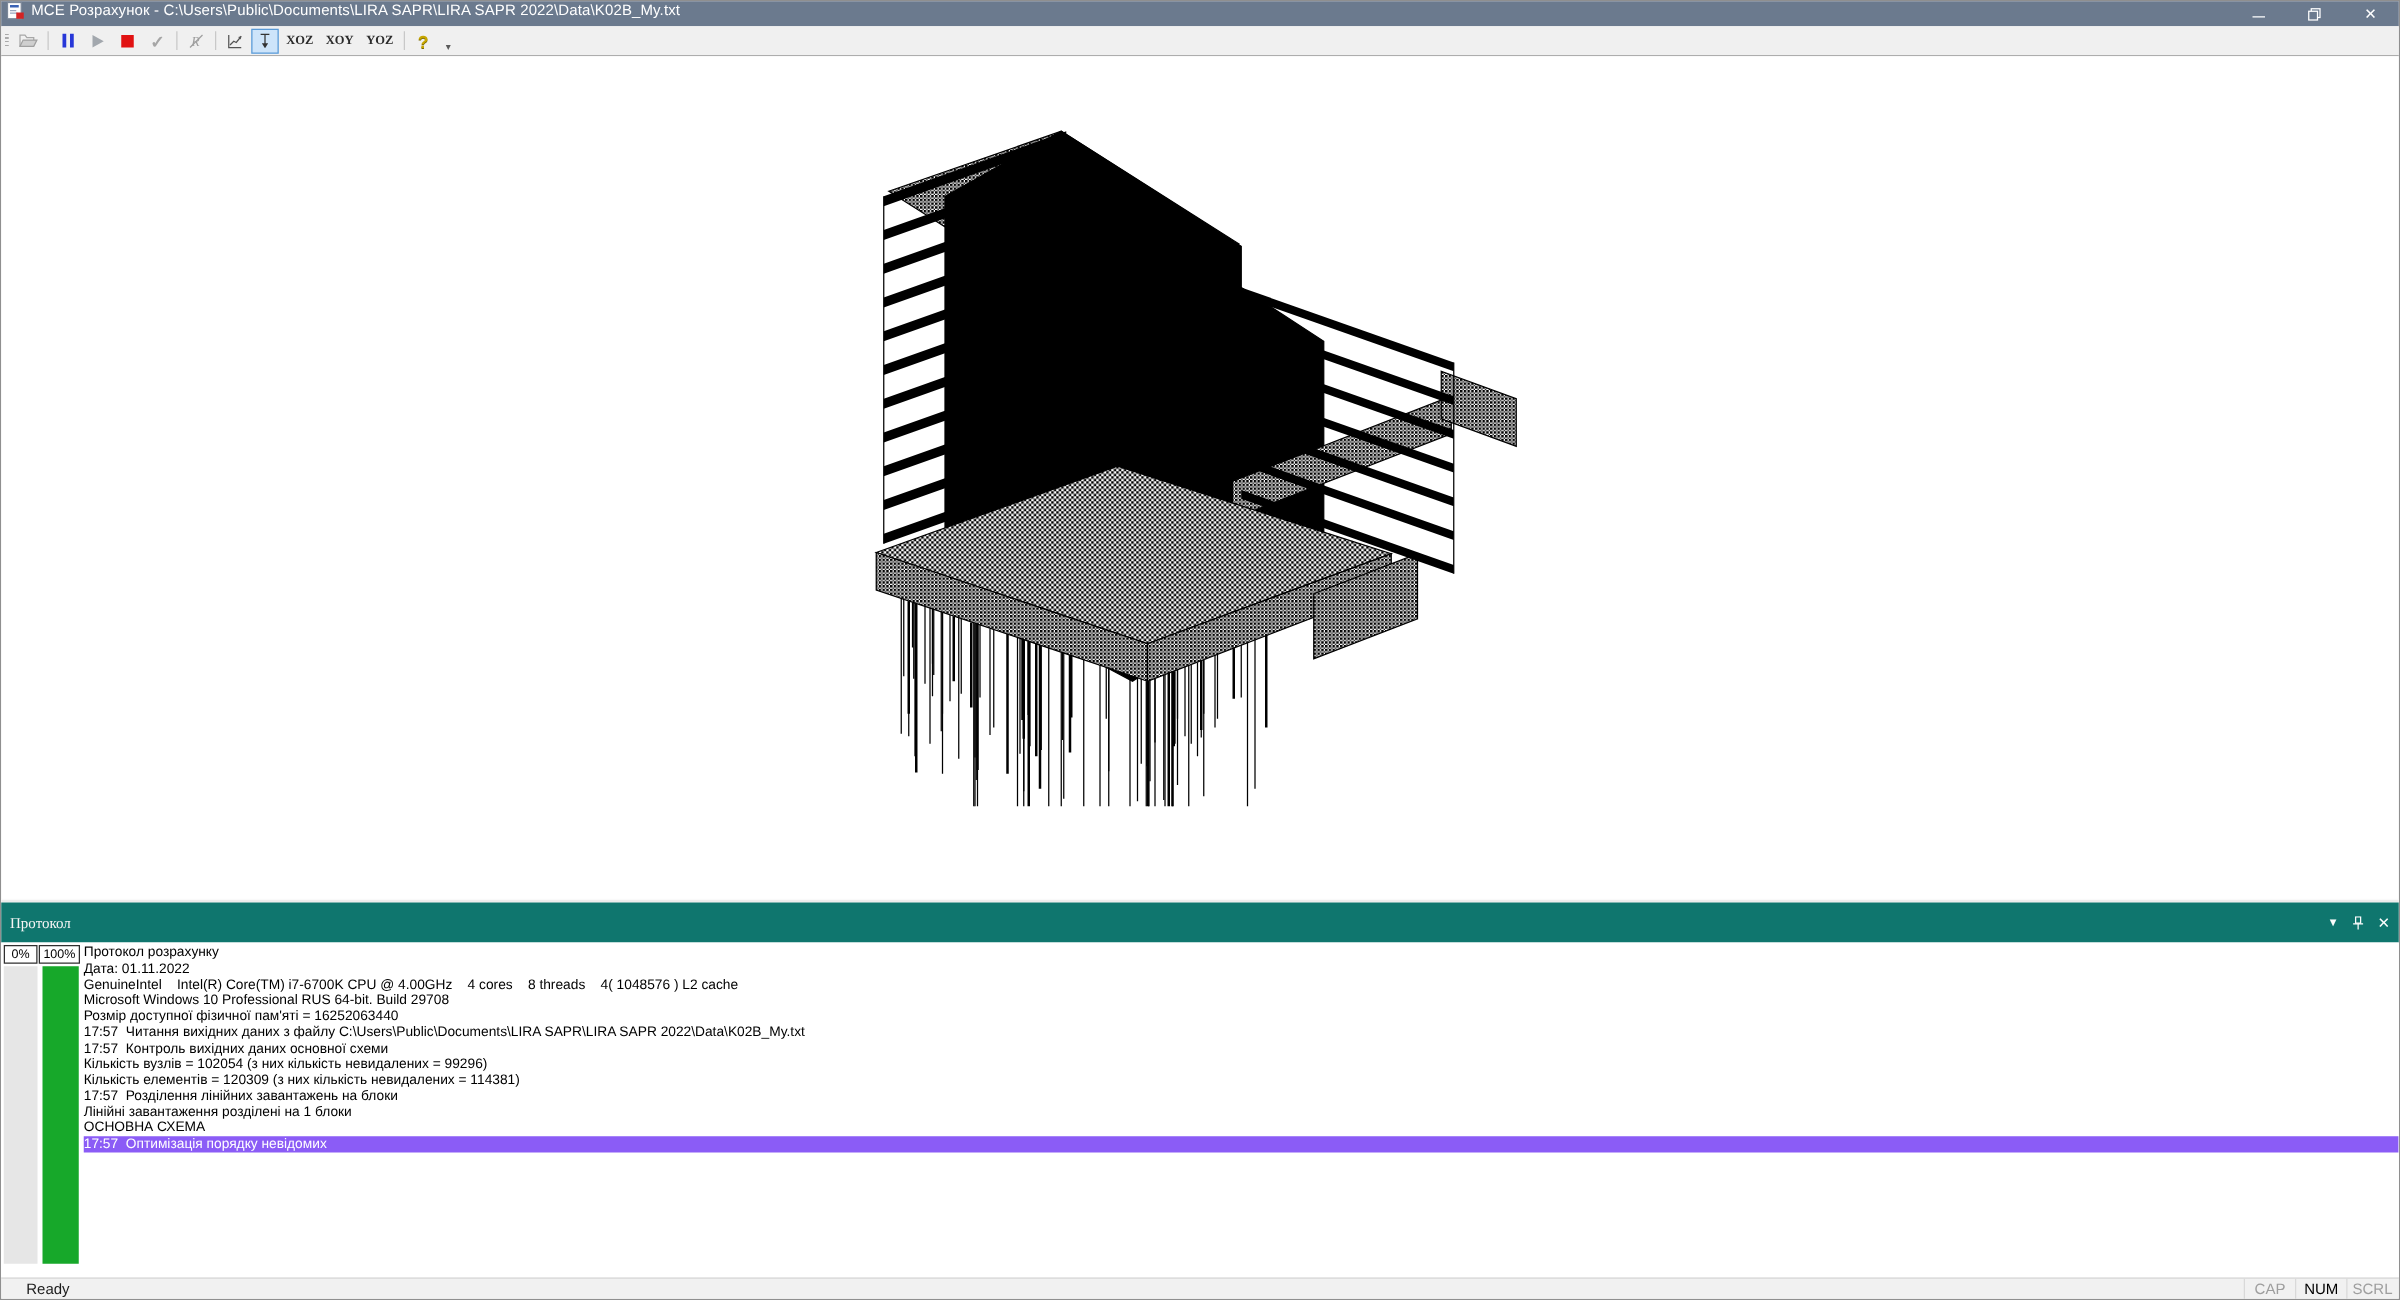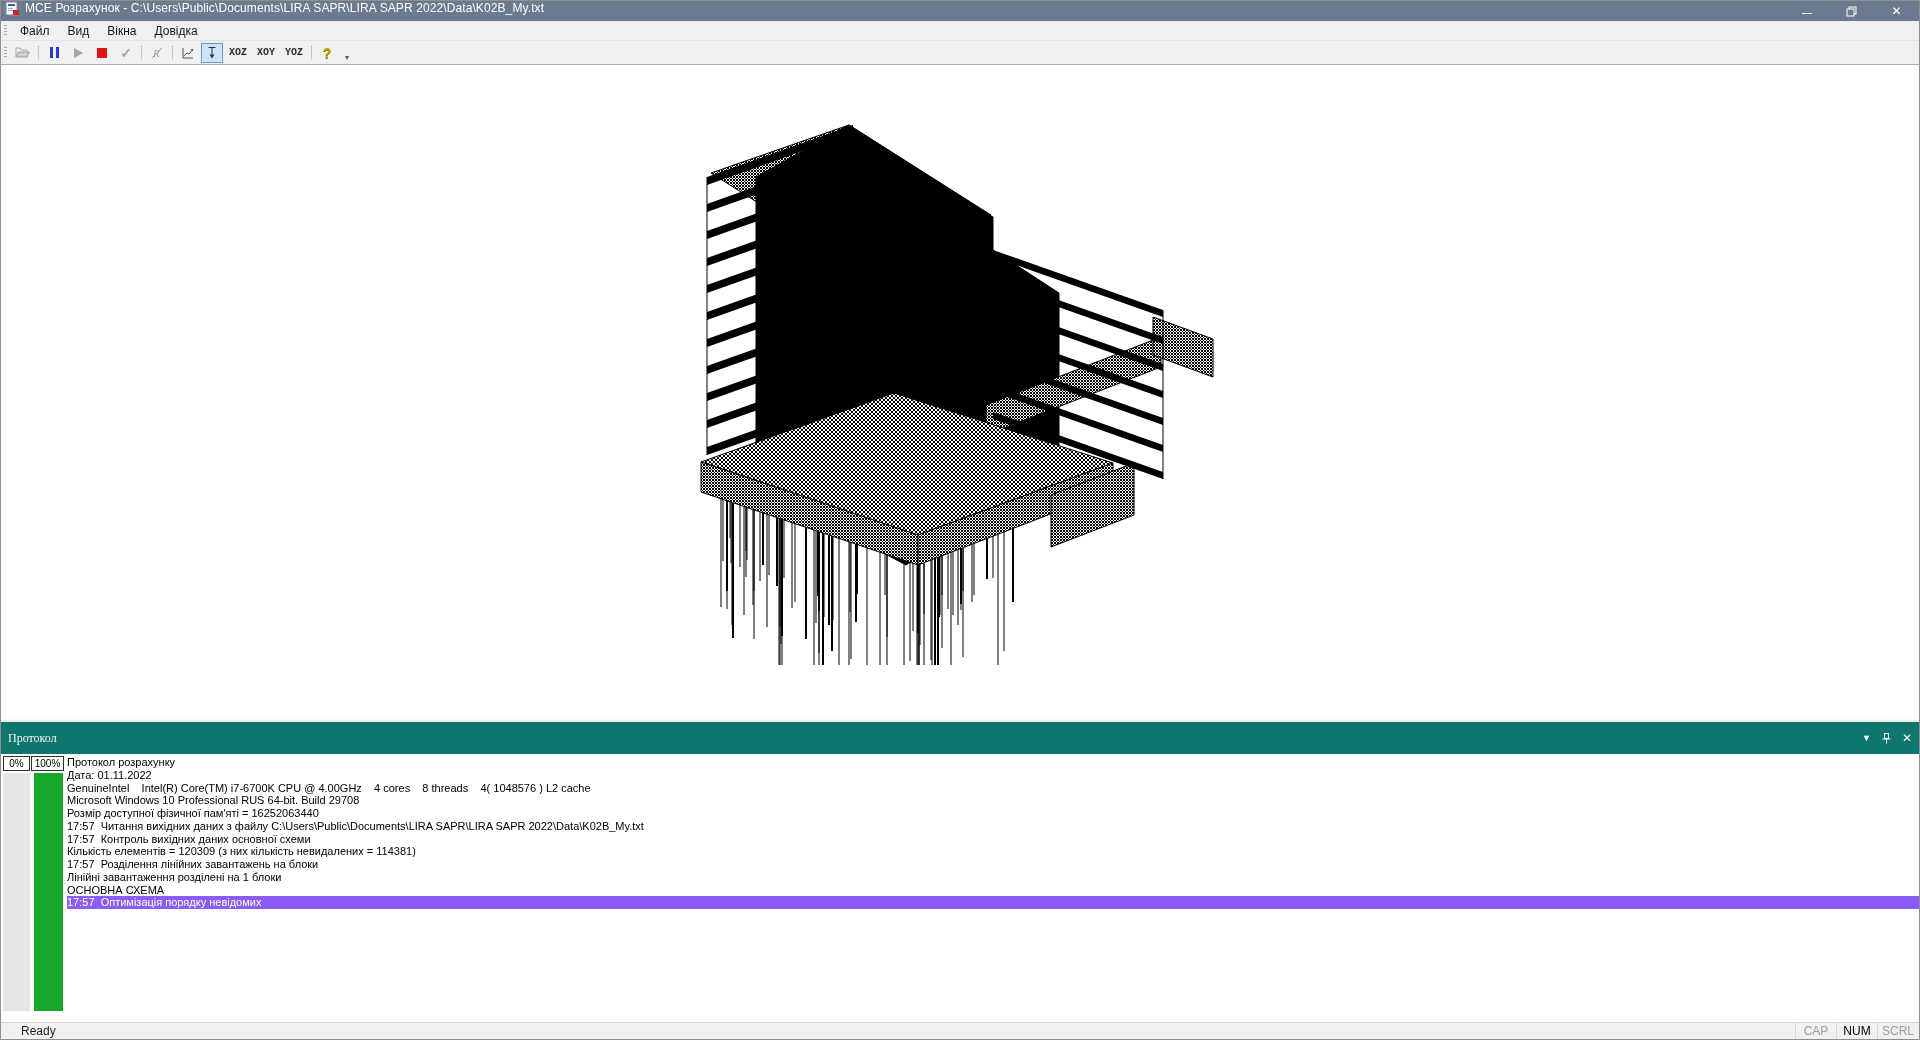--- a/index.html
+++ b/index.html
@@ -15,21 +15,21 @@
   .min-line{width:10px;height:1px;background:#fff;display:block;margin-top:4px;}
 
   
   .menubar{flex:0 0 20px;background:#f0f0f0;display:flex;align-items:center;font-size:12px;color:#161616;border-bottom:1px solid #e2e2e2;box-sizing:border-box;}
   .grip{width:3px;height:12px;margin:0 4px 0 3px;background:repeating-linear-gradient(to bottom,#a9a9a9 0 1px,transparent 1px 3px);}
   .menu-item{padding:2px 9px;cursor:default;}
 
   
   .toolbar{flex:0 0 24px;background:#f0f0f0;display:flex;align-items:center;border-bottom:1px solid #adadad;box-sizing:border-box;}
   .tbtn{border:1px solid transparent;background:transparent;width:22px;height:20px;margin:0 1px;padding:0;display:flex;align-items:center;justify-content:center;box-sizing:border-box;}
-  .tbtn.text-btn{width:auto;padding:0 3px;font-size:10px;font-weight:700;color:#2c2c2c;font-family:Liberation Mono, monospace;letter-spacing:0;}
+  .tbtn.text-btn{width:auto;padding:0 3px;font-size:10px;font-weight:700;color:#2c2c2c;font-family:Liberation Serif, serif;letter-spacing:0;}
   .tbtn.selected{background:#cde4fa;border:1px solid #5a9ad6;}
   .sep{width:1px;height:15px;background:#c8c8c8;margin:0 3px;}
   .pause-bars{display:flex;gap:3px;}
   .pause-bars i{display:block;width:3px;height:11px;background:#2737d8;}
   .play-tri{width:0;height:0;border-left:9px solid #a2a7ad;border-top:5.5px solid transparent;border-bottom:5.5px solid transparent;}
   .stop-sq{width:10px;height:10px;background:#e11212;}
   .check-glyph{color:#a6a6a6;font-size:14px;font-weight:bold;line-height:1;}
   .help-q{color:#c7a600;font-size:14px;font-weight:bold;text-shadow:0 1px 0 #7c6a00;line-height:1;}
   .overflow-btn{margin-left:2px;font-size:8px;color:#5a5a5a;width:12px;text-align:center;align-self:stretch;display:flex;align-items:flex-end;justify-content:center;padding-bottom:2px;}
 
@@ -86,28 +86,20 @@
       <div class="wbtn">
         <svg width="11" height="11" viewBox="0 0 11 11">
             <rect x="3" y="1" width="7" height="7" fill="none" stroke="#fff"></rect>
             <rect x="1" y="3" width="7" height="7" fill="#6b7a8e" stroke="#fff"></rect>
           </svg>
       </div>
       <div class="wbtn">✕</div>
     </div>
   </div>
 
-  <div class="menubar">
-    <div class="grip"></div>
-
-  <div class="menu-item">Файл</div>
-      <div class="menu-item">Вид</div>
-      <div class="menu-item">Вікна</div>
-      <div class="menu-item">Довідка</div>
-    </div>
 
   <div class="toolbar">
     <div class="grip"></div>
     <button class="tbtn">
       <svg width="16" height="13" viewBox="0 0 16 13">
         <path d="M1 11 V2 h4 l1.5 2 H12 v2" fill="none" stroke="#a7a7a7"></path>
         <path d="M1 11 L3.5 6 H14.5 L12 11 Z" fill="#cfcfcf" stroke="#a0a0a0"></path>
       </svg>
     </button>
     <div class="sep"></div>
@@ -341,20 +333,21 @@
       </div>
       <div class="log">
 
       <div class="log-row">Протокол розрахунку</div>
           <div class="log-row">Дата: 01.11.2022</div>
           <div class="log-row">GenuineIntel    Intel(R) Core(TM) i7-6700K CPU @ 4.00GHz    4 cores    8 threads    4( 1048576 ) L2 cache</div>
           <div class="log-row">Microsoft Windows 10 Professional RUS 64-bit. Build 29708</div>
           <div class="log-row">Розмір доступної фізичної пам'яті = 16252063440</div>
           <div class="log-row">17:57  Читання вихідних даних з файлу C:\Users\Public\Documents\LIRA SAPR\LIRA SAPR 2022\Data\K02B_My.txt</div>
           <div class="log-row">17:57  Контроль вихідних даних основної схеми</div>
+          <div class="log-row">Кількість вузлів = 102054 (з них кількість невидалених = 99296)</div>
           <div class="log-row">Кількість елементів = 120309 (з них кількість невидалених = 114381)</div>
           <div class="log-row">17:57  Розділення лінійних завантажень на блоки</div>
           <div class="log-row">Лінійні завантаження розділені на 1 блоки</div>
           <div class="log-row">ОСНОВНА СХЕМА</div>
           <div class="log-row selected" style="background: #8b5cf6;">17:57  Оптимізація порядку невідомих</div>
         </div>
     </div>
   </div>
 
   <div class="statusbar">

